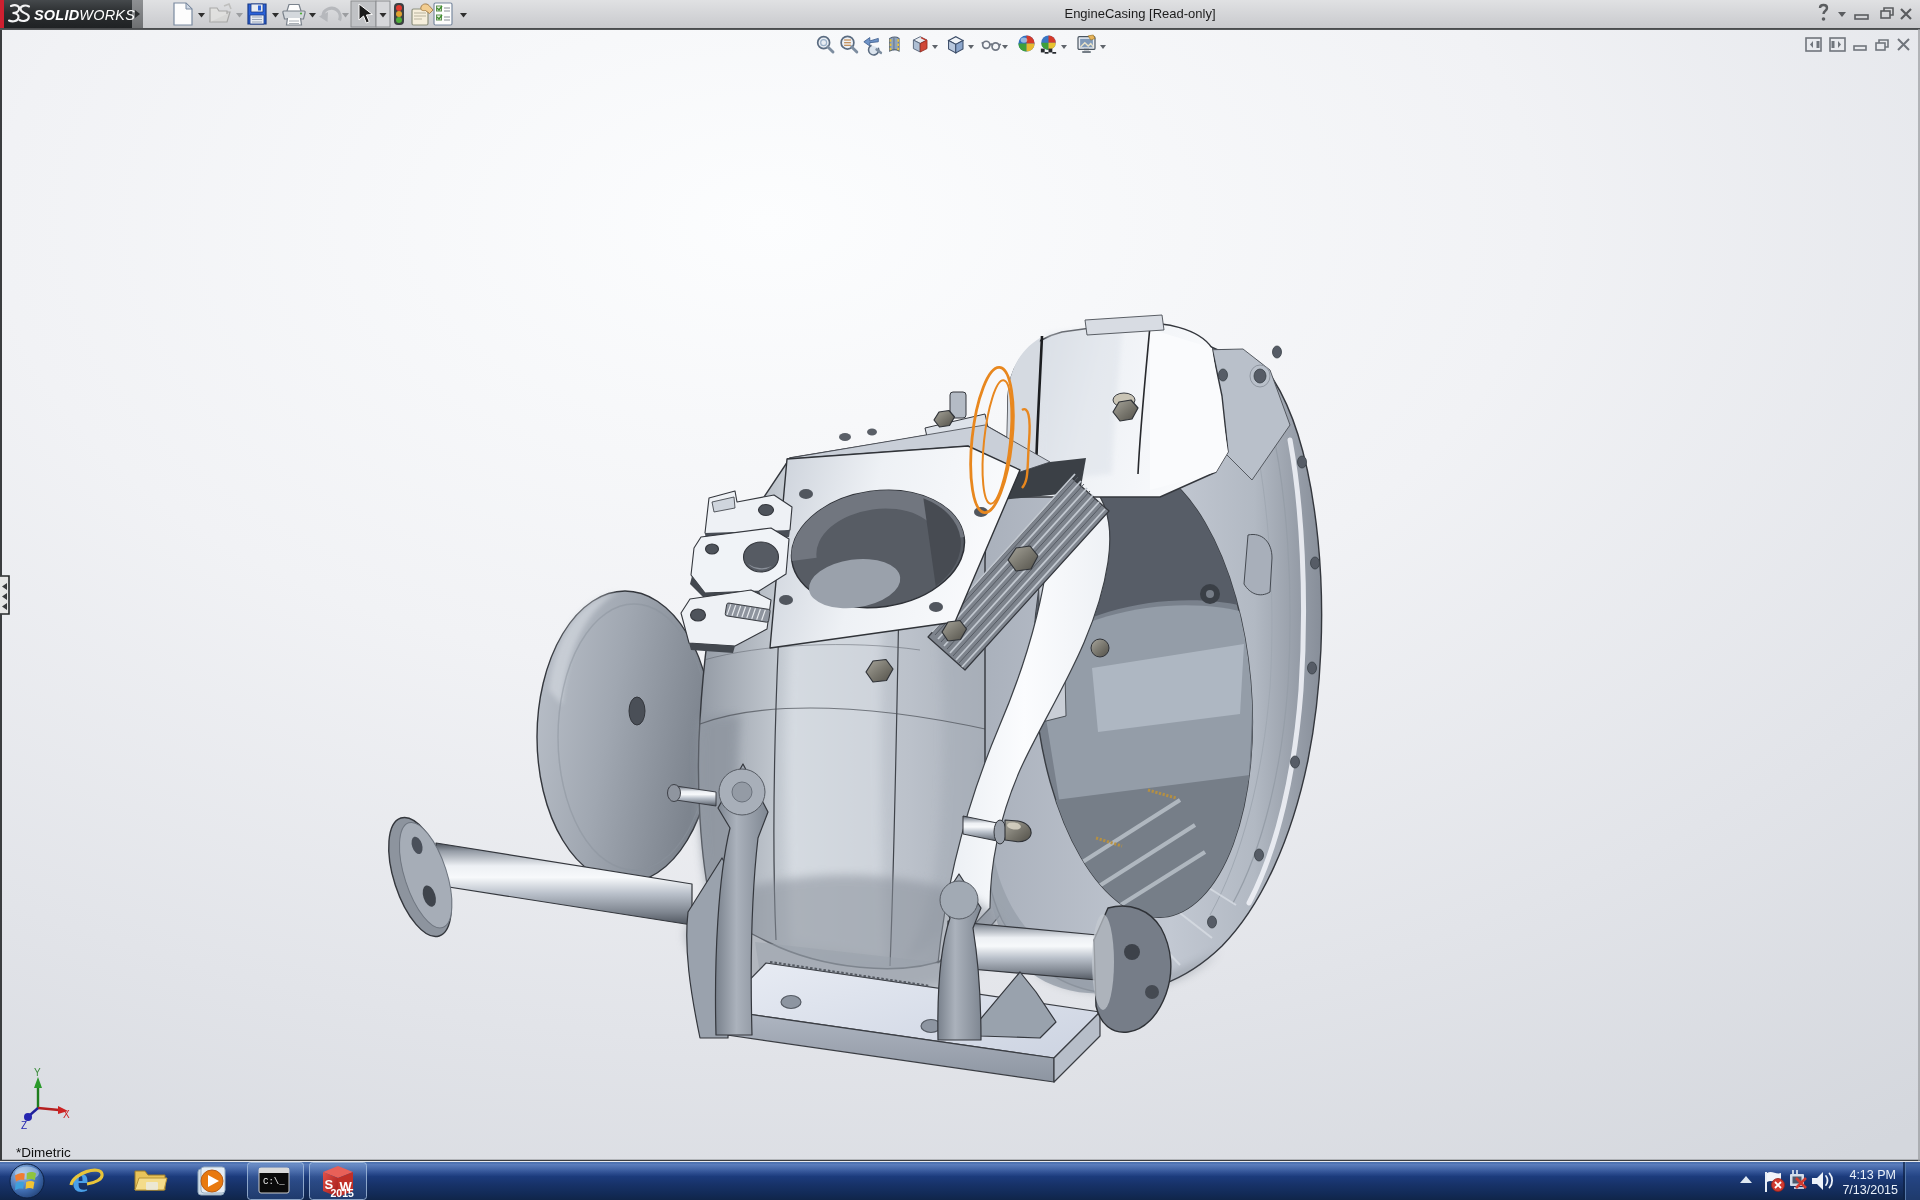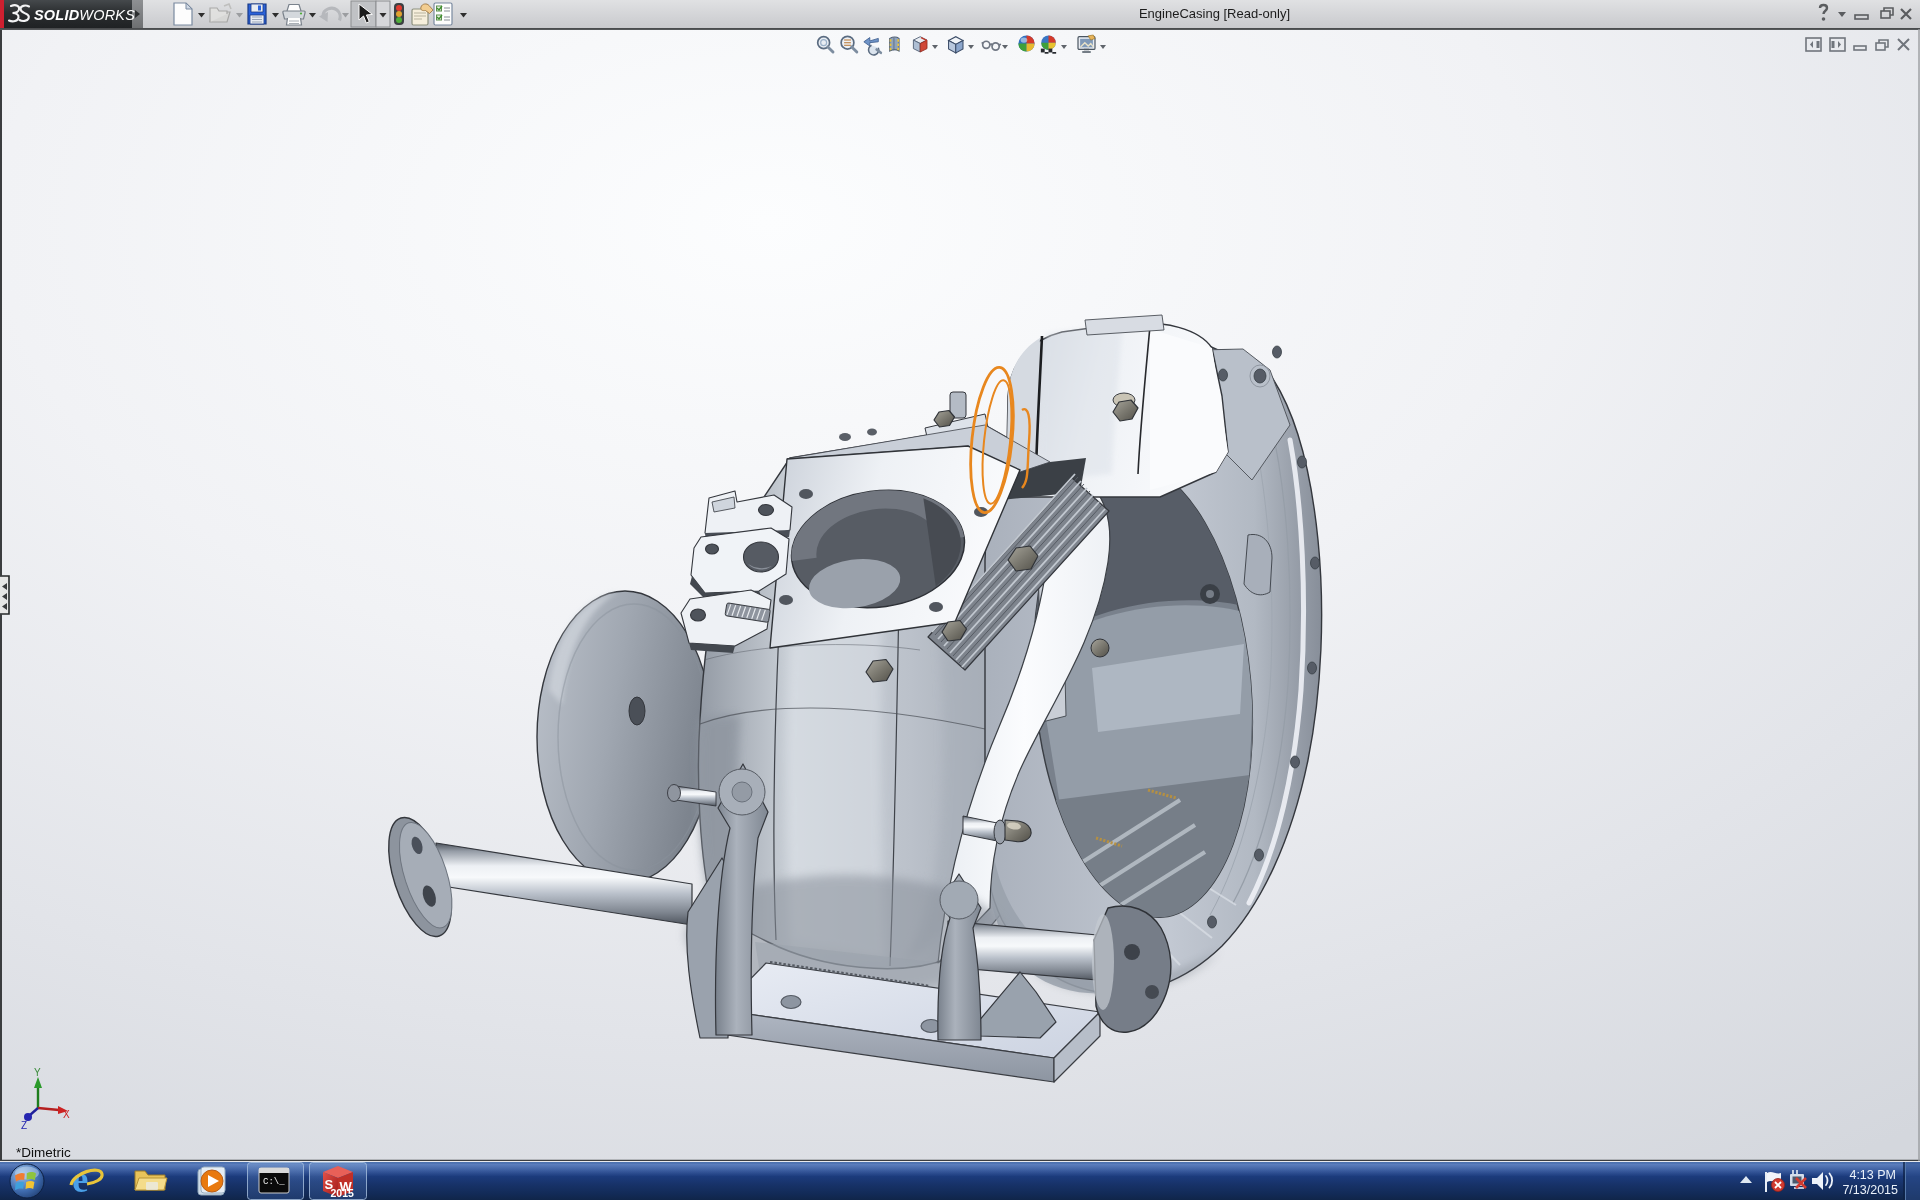--- a/index.html
+++ b/index.html
@@ -1,20 +1,20 @@
 <!DOCTYPE html>
 <html><head>
 <meta charset="utf-8">
 <style>
 html,body{margin:0;padding:0;width:1920px;height:1200px;overflow:hidden;font-family:"Liberation Sans",sans-serif;background:#e8eaee;}
 #titlebar{position:absolute;left:0;top:0;width:1920px;height:28px;background:linear-gradient(#e0e1e3,#d2d3d6 60%,#c9cacd);border-bottom:1px solid #4a4c4e;}
 #redstrip{position:absolute;left:0;top:0;width:4px;height:28px;background:#cf2030;}
 #logopanel{position:absolute;left:4px;top:0;width:128px;height:28px;background:linear-gradient(#45494c,#2b2e30 45%,#1f2224);}
 #logobtn{position:absolute;left:132px;top:0;width:11px;height:28px;background:linear-gradient(#8e9093,#6e7072);}
-#titletext{position:absolute;left:990px;top:0;width:300px;height:28px;text-align:right;line-height:28px;font-size:13px;color:#1c1c1c;}
+#titletext{position:absolute;left:990px;top:0;width:300px;height:28px;text-align:center;line-height:28px;font-size:13px;color:#1c1c1c;}
 #viewport{position:absolute;left:0;top:29px;width:1920px;height:1132px;}
 #taskbar{position:absolute;left:0;top:1162px;width:1920px;height:38px;background:linear-gradient(#557bb4 0%,#2c509c 6%,#1e3f85 28%,#173268 60%,#122a56 85%,#102549 100%);}
 .abs{position:absolute;}
 </style>
 </head>
 <body>
 <div id="titlebar">
  <div id="titletext">EngineCasing&nbsp;[Read-only]</div>
  <div id="redstrip"></div>
  <div id="logopanel"></div>

